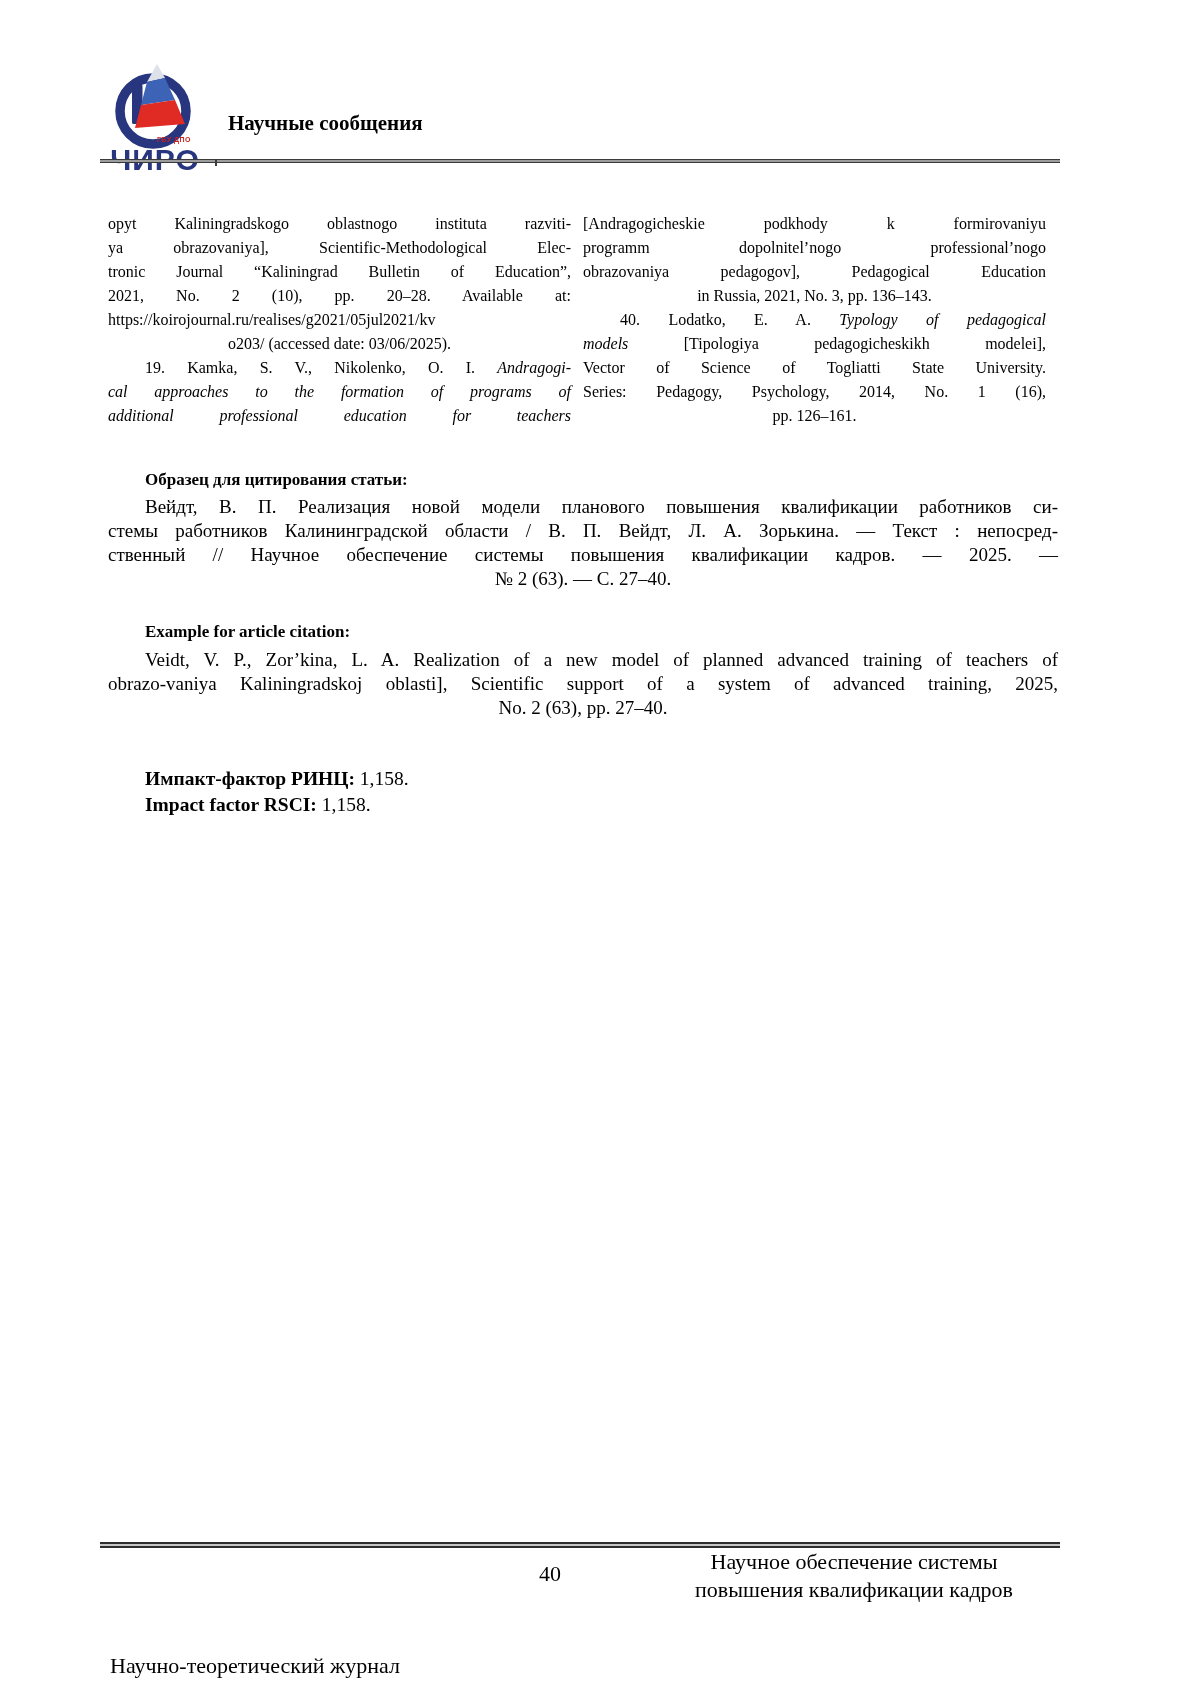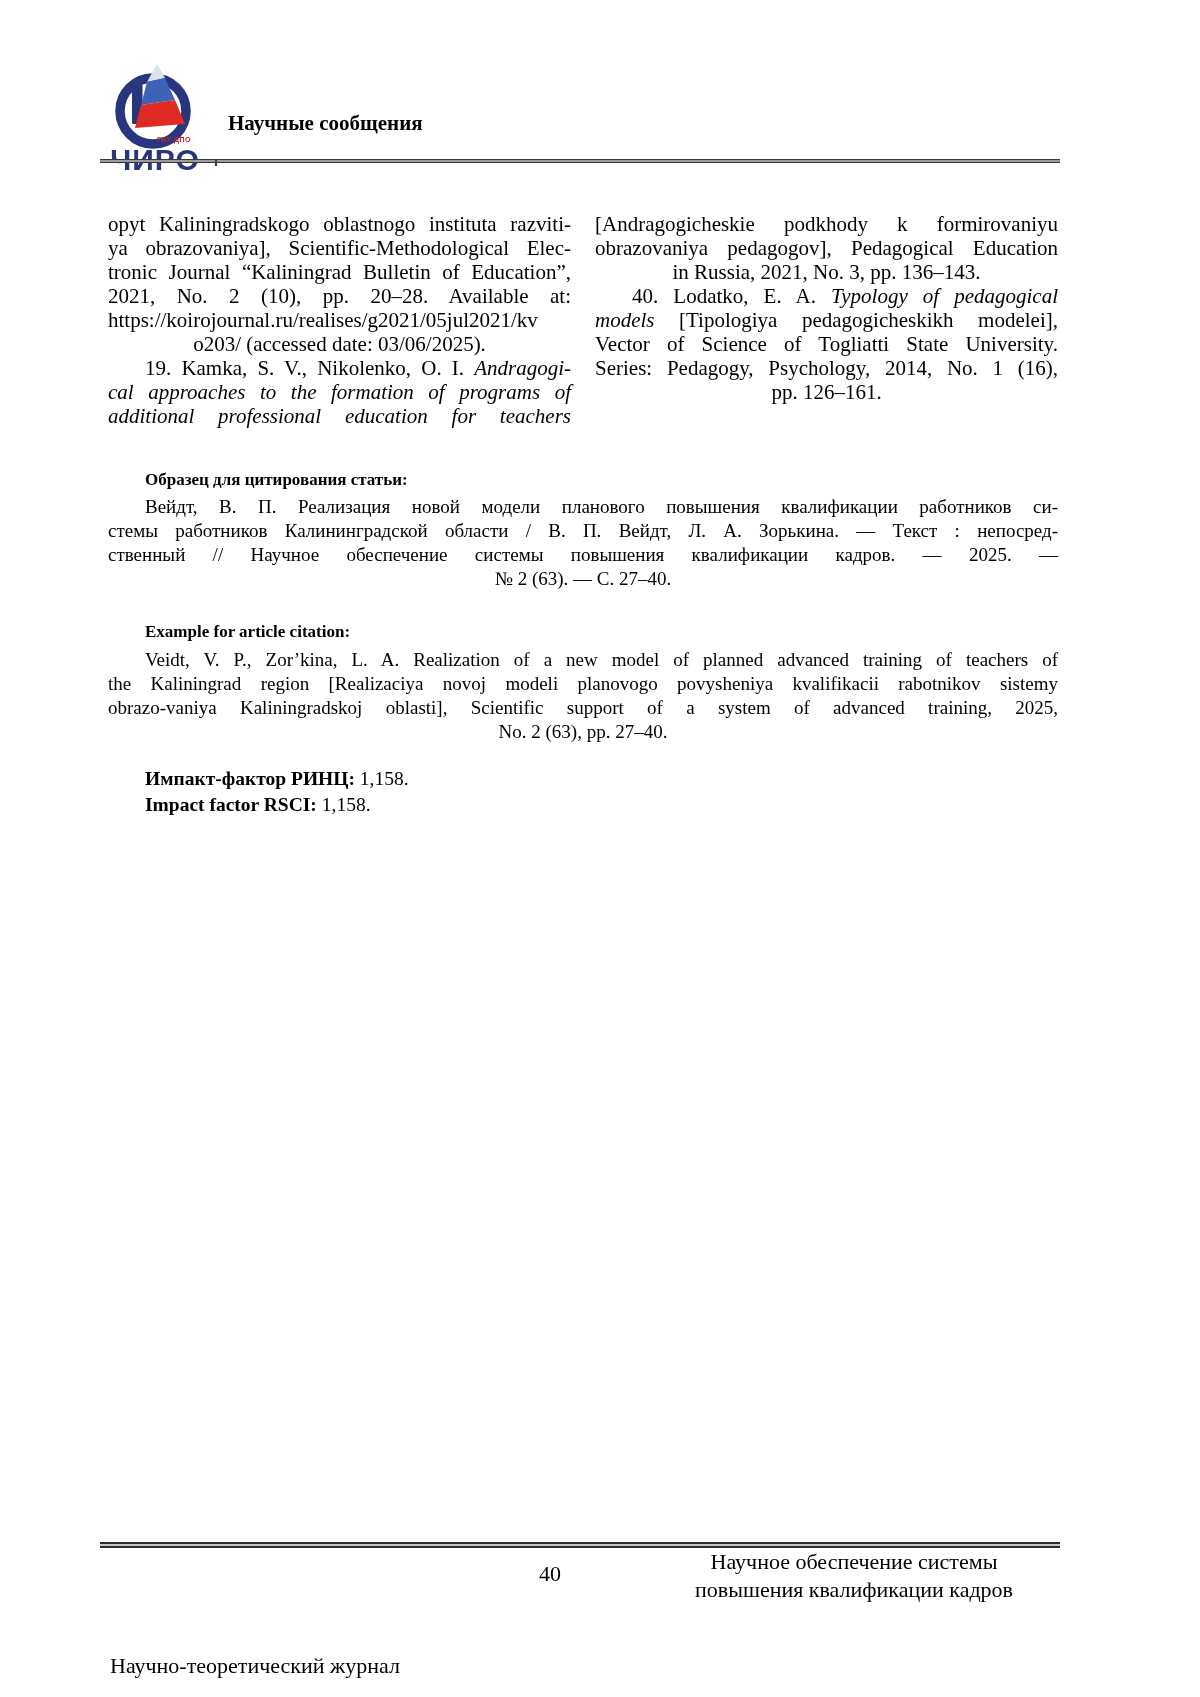--- a/index.html
+++ b/index.html
@@ -33,21 +33,21 @@
     top:1542px;background:#c6c6c6;
     border-top:2px solid #2e2e2e;border-bottom:2px solid #2e2e2e;
   }
   
   .tline{line-height:24px;text-align:center;}
   .tline.just{text-align:justify;text-align-last:justify;}
   .tline.ind{text-indent:37px;}
   .it{font-style:italic;}
   .refs{
     position:absolute;left:108px;top:212px;width:950px;
-    display:flex;gap:24px;font-size:21px;
+    display:flex;gap:12px;font-size:16px;
   }
   .ref-col{width:463px;}
   .cite-heading{
     position:absolute;left:108px;width:950px;
     font-size:17px;font-weight:bold;text-indent:37px;line-height:24px;
   }
   .cite-ru-h{top:468px;}
   .cite-ru-lines{position:absolute;left:108px;top:495px;width:950px;font-size:19px;}
   .cite-en-h{top:620px;}
   .cite-en-lines{position:absolute;left:108px;top:648px;width:950px;font-size:19px;}
@@ -93,20 +93,21 @@
         <div class="tline just"><span>tronic Journal “Kaliningrad Bulletin of Education”,</span></div>
         <div class="tline just"><span>2021, No. 2 (10), pp. 20–28. Available at:</span></div>
         <div class="tline just"><span>https://koirojournal.ru/realises/g2021/05jul2021/kv</span></div>
         <div class="tline"><span>o203/ (accessed date: 03/06/2025).</span></div>
         <div class="tline just ind"><span>19. Kamka, S. V., Nikolenko, O. I. </span><span class="it">Andragogi-</span></div>
         <div class="tline just"><span class="it">cal approaches to the formation of programs of</span></div>
         <div class="tline just"><span class="it">additional professional education for teachers</span></div>
       </div>
     <div class="ref-col">
         <div class="tline just"><span>[Andragogicheskie podkhody k formirovaniyu</span></div>
+        <div class="tline just"><span>programm dopolnitel’nogo professional’nogo</span></div>
         <div class="tline just"><span>obrazovaniya pedagogov], Pedagogical Education</span></div>
         <div class="tline"><span>in Russia, 2021, No. 3, pp. 136–143.</span></div>
         <div class="tline just ind"><span>40. Lodatko, E. A. </span><span class="it">Typology of pedagogical</span></div>
         <div class="tline just"><span class="it">models</span><span> [Tipologiya pedagogicheskikh modelei],</span></div>
         <div class="tline just"><span>Vector of Science of Togliatti State University.</span></div>
         <div class="tline just"><span>Series: Pedagogy, Psychology, 2014, No. 1 (16),</span></div>
         <div class="tline"><span>pp. 126–161.</span></div>
       </div>
   </div>
 
@@ -114,21 +115,20 @@
   <div class="cite-ru-lines">
       <div class="tline just ind"><span>Вейдт, В. П. Реализация новой модели планового повышения квалификации работников си-</span></div>
       <div class="tline just"><span>стемы работников Калининградской области / В. П. Вейдт, Л. А. Зорькина. — Текст : непосред-</span></div>
       <div class="tline just"><span>ственный // Научное обеспечение системы повышения квалификации кадров. — 2025. —</span></div>
       <div class="tline"><span>№ 2 (63). — С. 27–40.</span></div>
     </div>
 
   <div class="cite-heading cite-en-h">Example for article citation:</div>
   <div class="cite-en-lines">
       <div class="tline just ind"><span>Veidt, V. P., Zor’kina, L. A. Realization of a new model of planned advanced training of teachers of</span></div>
-      <div class="tline just"><span>the Kaliningrad region [Realizaciya novoj modeli planovogo povysheniya kvalifikacii rabotnikov sistemy</span></div>
       <div class="tline just"><span>obrazo-vaniya Kaliningradskoj oblasti], Scientific support of a system of advanced training, 2025,</span></div>
       <div class="tline"><span>No. 2 (63), pp. 27–40.</span></div>
     </div>
 
   <div class="impact">
       <div class="impact-row"><span class="bold">Импакт-фактор РИНЦ:</span><span> 1,158.</span></div>
       <div class="impact-row"><span class="bold">Impact factor RSCI:</span><span> 1,158.</span></div>
     </div>
 
   <div class="rule footer-rule"></div>

